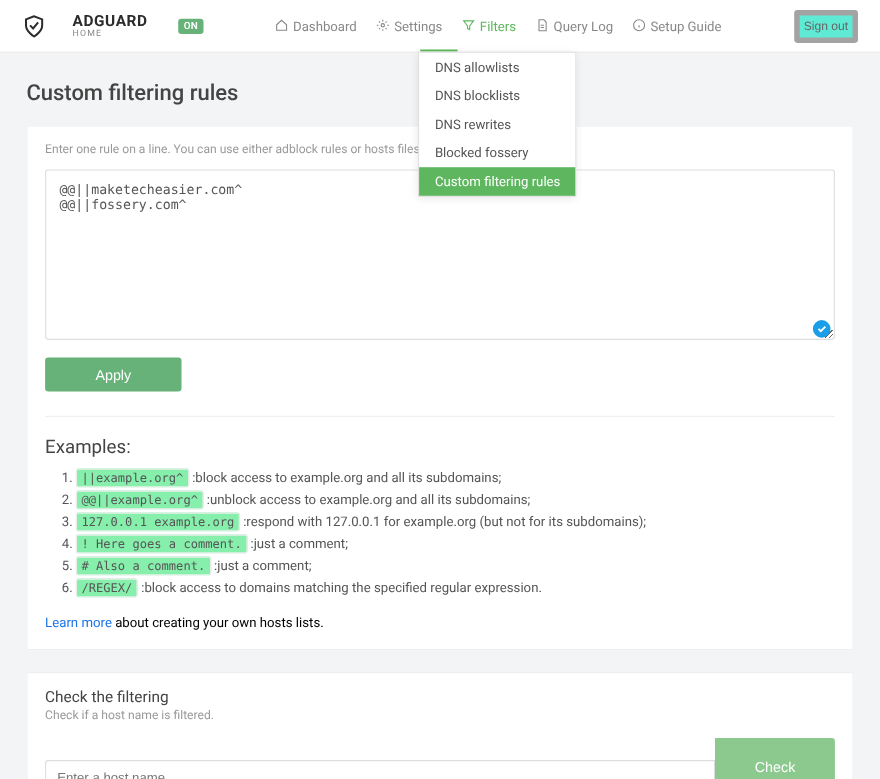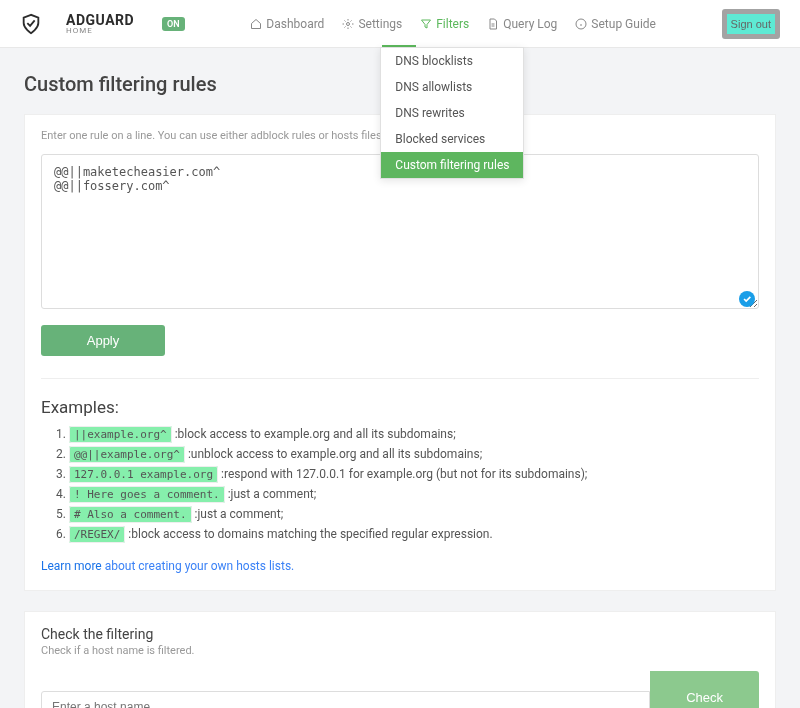--- a/index.html
+++ b/index.html
@@ -4,21 +4,21 @@
 <style>
 * { margin: 0; padding: 0; box-sizing: border-box; }
 body { font-family: -apple-system, BlinkMacSystemFont, "Segoe UI", Roboto, Arial, sans-serif; background: #f3f4f6; color: #495057; width: 800px; }
 .header { background: #fff; border-bottom: 1px solid #e8e8e8; padding: 10px 20px; display: flex; align-items: center; justify-content: space-between; height: 48px; }
 .logo-group { display: flex; align-items: center; gap: 24px; }
 .logo-shield { width: 22px; height: 22px; }
 .logo-text { font-weight: 700; font-size: 14px; color: #2c2c2c; letter-spacing: 0.5px; }
 .logo-sub { font-size: 8px; color: #888; letter-spacing: 1px; margin-top: -2px; }
 .badge-on { background: #67b279; color: #fff; font-size: 9px; font-weight: 600; padding: 2px 5px; border-radius: 3px; margin-left: 4px; }
 .nav { display: flex; align-items: center; gap: 18px; position: relative; }
-.nav-item { display: flex; align-items: center; gap: 4px; font-size: 12px; color: #888; cursor: pointer; padding: 4px 0; }
+.nav-item { display: flex; gap: 4px; font-size: 12px; color: #888; cursor: pointer; padding: 4px 0; }
 .nav-item.active { color: #5cb85c; }
 .nav-icon { width: 12px; height: 12px; }
 .signout { border: 5px solid #a3a3a3; background: #5eead4; padding: 4px 4px; font-size: 11px; color: #666; border-radius: 3px; cursor: pointer; }
 .dropdown { position: absolute; top: 34px; left: 130px; background: #fff; border: 1px solid #e0e0e0; box-shadow: 0 2px 8px rgba(0,0,0,0.1); min-width: 118px; z-index: 10; }
 .dropdown-item { padding: 6px 14px; font-size: 12px; color: #555; cursor: pointer; }
 .dropdown-item.selected { background: #5eb65f; color: #fff; }
 .filters-border { position: absolute; top: 32px; left: 132px; width: 34px; height: 2px; background: #5cb85c; }
 .main { padding: 24px; }
 .page-title { font-size: 20px; font-weight: 500; color: #444; margin-bottom: 18px; }
 .card { background: #fff; border: 1px solid #eee; padding: 14px 16px 16px; margin-bottom: 20px; }
@@ -26,21 +26,21 @@
 .textarea { width: 100%; min-height: 155px; border: 1px solid #ddd; border-radius: 3px; padding: 10px 12px; font-family: monospace; font-size: 12px; color: #555; resize: vertical; position: relative; }
 .textarea-wrap { position: relative; }
 .check-badge { position: absolute; right: 4px; bottom: 6px; width: 16px; height: 16px; background: #1a9ee8; border-radius: 50%; display: flex; align-items: center; justify-content: center; }
 .btn-apply { background: #67b279; color: #fff; border: none; padding: 8px 0; font-size: 13px; width: 124px; border-radius: 3px; margin-top: 12px; cursor: pointer; }
 .divider { border: none; border-top: 1px solid #eee; margin: 22px 0 18px; }
 .examples-title { font-size: 17px; color: #444; margin-bottom: 10px; }
 .examples { padding-left: 28px; }
 .examples li { font-size: 12px; color: #555; margin-bottom: 6px; }
 .code { font-family: monospace; background: #86efac; border: 1px solid #eee; padding: 1px 4px; border-radius: 2px; font-size: 11px; }
 .learn { font-size: 12px; color: #1a73e8; text-decoration: none; }
-.learn-suffix { font-size: 12px; color: #3b82f6; }
+.learn-suffix { font-size: 12px; color: #000000; }
 .check-title { font-size: 14px; color: #444; margin-bottom: 2px; }
 .check-sub { font-size: 11px; color: #999; margin-bottom: 14px; }
 .check-row { display: flex; }
 .check-input { flex: 1; border: 1px solid #ddd; border-radius: 3px 0 0 3px; padding: 8px 10px; font-size: 12px; margin-top: 20px; }
 .check-btn { background: #8cc98e; color: #fff; border: none; padding: 0 36px; font-size: 13px; border-radius: 0 3px 3px 0; cursor: pointer; }
 </style>
 </head>
 <body>
 
 <div class="header">
@@ -86,24 +86,24 @@
     <div class="nav-item">
       <svg class="nav-icon" viewBox="0 0 24 24" fill="none" stroke="currentColor" stroke-width="2">
           <circle cx="12" cy="12" r="10"></circle>
           <path d="M12 8v.01M12 12v4"></path>
         </svg>
       <span>Setup Guide</span>
     </div>
     <div class="filters-border"></div>
 
     <div class="dropdown">
+      <div class="dropdown-item">DNS allowlists</div>
       <div class="dropdown-item">DNS blocklists</div>
-      <div class="dropdown-item">DNS allowlists</div>
       <div class="dropdown-item">DNS rewrites</div>
-      <div class="dropdown-item">Blocked services</div>
+      <div class="dropdown-item">Blocked fossery</div>
       <div class="dropdown-item selected">Custom filtering rules</div>
     </div>
   </div>
 
   <button class="signout">Sign out</button>
 </div>
 
 <div class="main">
   <h1 class="page-title">Custom filtering rules</h1>
 

